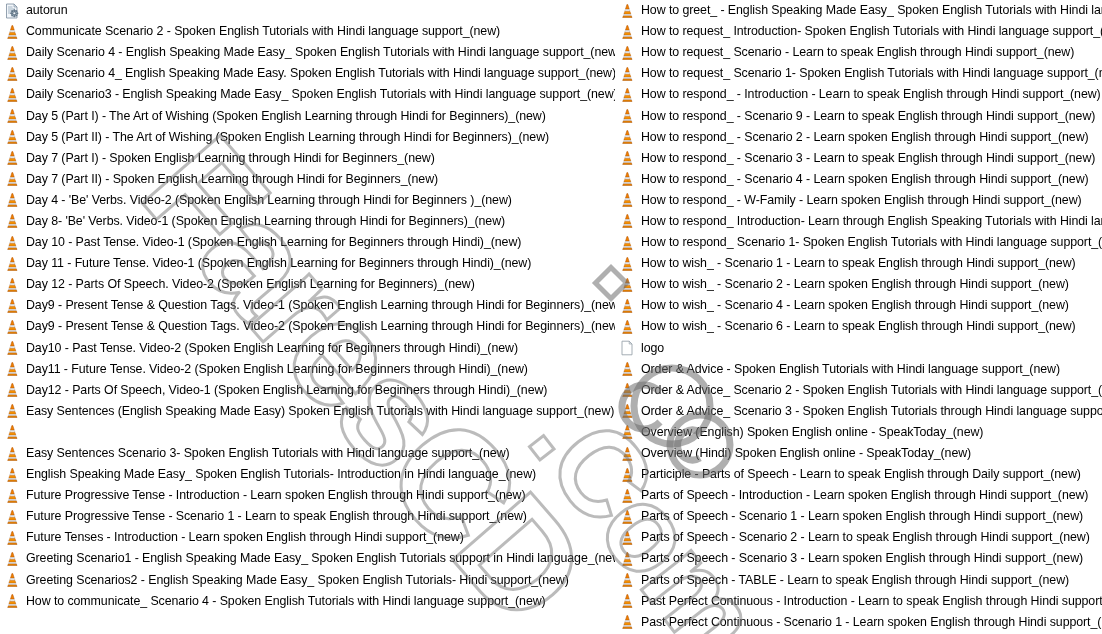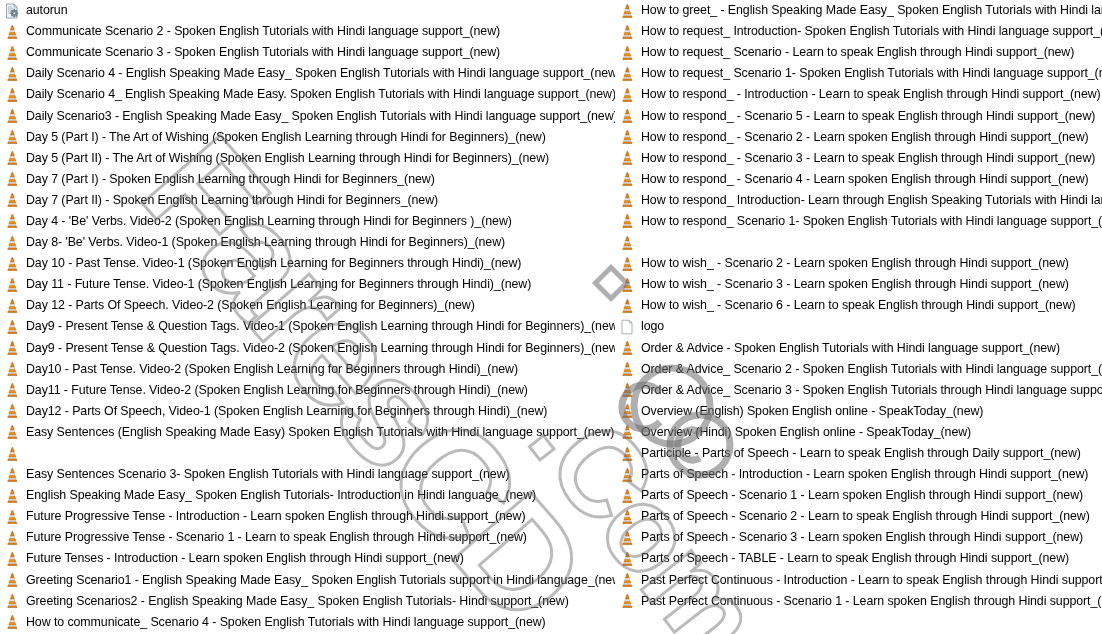--- a/index.html
+++ b/index.html
@@ -143,32 +143,20 @@
       <div class="file-row">
         <span class="icon">
           <svg width="16" height="16" viewBox="0 0 16 16">
             <path d="M7.9 1.6 L8.8 1.6 L10.2 6.0 L6.5 6.0 Z" fill="#f08000" stroke="#b05000" stroke-width="0.5"></path>
             <path d="M6.3 6.5 L10.4 6.5 L10.9 8.0 L5.8 8.0 Z" fill="#ffffff" stroke="#9a9a9a" stroke-width="0.4"></path>
             <path d="M5.7 8.4 L11.0 8.4 L11.8 11.0 L4.9 11.0 Z" fill="#f59000" stroke="#b05000" stroke-width="0.4"></path>
             <path d="M4.8 11.4 L11.9 11.4 L12.3 12.6 L4.4 12.6 Z" fill="#ffffff" stroke="#9a9a9a" stroke-width="0.4"></path>
             <path d="M4.3 13.0 L12.4 13.0 L13.0 14.5 L3.7 14.5 Z" fill="#ef8b00" stroke="#a84d00" stroke-width="0.5"></path>
           </svg>
         </span>
-        <span class="file-label">Communicate Scenario 3 - Spoken English Tutorials with Hindi language support_(new)</span>
-      </div>
-      <div class="file-row">
-        <span class="icon">
-          <svg width="16" height="16" viewBox="0 0 16 16">
-            <path d="M7.9 1.6 L8.8 1.6 L10.2 6.0 L6.5 6.0 Z" fill="#f08000" stroke="#b05000" stroke-width="0.5"></path>
-            <path d="M6.3 6.5 L10.4 6.5 L10.9 8.0 L5.8 8.0 Z" fill="#ffffff" stroke="#9a9a9a" stroke-width="0.4"></path>
-            <path d="M5.7 8.4 L11.0 8.4 L11.8 11.0 L4.9 11.0 Z" fill="#f59000" stroke="#b05000" stroke-width="0.4"></path>
-            <path d="M4.8 11.4 L11.9 11.4 L12.3 12.6 L4.4 12.6 Z" fill="#ffffff" stroke="#9a9a9a" stroke-width="0.4"></path>
-            <path d="M4.3 13.0 L12.4 13.0 L13.0 14.5 L3.7 14.5 Z" fill="#ef8b00" stroke="#a84d00" stroke-width="0.5"></path>
-          </svg>
-        </span>
         <span class="file-label">Daily Scenario 4 - English Speaking Made Easy_ Spoken English Tutorials with Hindi language support_(new)</span>
       </div>
       <div class="file-row">
         <span class="icon">
           <svg width="16" height="16" viewBox="0 0 16 16">
             <path d="M7.9 1.6 L8.8 1.6 L10.2 6.0 L6.5 6.0 Z" fill="#f08000" stroke="#b05000" stroke-width="0.5"></path>
             <path d="M6.3 6.5 L10.4 6.5 L10.9 8.0 L5.8 8.0 Z" fill="#ffffff" stroke="#9a9a9a" stroke-width="0.4"></path>
             <path d="M5.7 8.4 L11.0 8.4 L11.8 11.0 L4.9 11.0 Z" fill="#f59000" stroke="#b05000" stroke-width="0.4"></path>
             <path d="M4.8 11.4 L11.9 11.4 L12.3 12.6 L4.4 12.6 Z" fill="#ffffff" stroke="#9a9a9a" stroke-width="0.4"></path>
             <path d="M4.3 13.0 L12.4 13.0 L13.0 14.5 L3.7 14.5 Z" fill="#ef8b00" stroke="#a84d00" stroke-width="0.5"></path>
@@ -540,21 +528,21 @@
       <div class="file-row">
         <span class="icon">
           <svg width="16" height="16" viewBox="0 0 16 16">
             <path d="M7.9 1.6 L8.8 1.6 L10.2 6.0 L6.5 6.0 Z" fill="#f08000" stroke="#b05000" stroke-width="0.5"></path>
             <path d="M6.3 6.5 L10.4 6.5 L10.9 8.0 L5.8 8.0 Z" fill="#ffffff" stroke="#9a9a9a" stroke-width="0.4"></path>
             <path d="M5.7 8.4 L11.0 8.4 L11.8 11.0 L4.9 11.0 Z" fill="#f59000" stroke="#b05000" stroke-width="0.4"></path>
             <path d="M4.8 11.4 L11.9 11.4 L12.3 12.6 L4.4 12.6 Z" fill="#ffffff" stroke="#9a9a9a" stroke-width="0.4"></path>
             <path d="M4.3 13.0 L12.4 13.0 L13.0 14.5 L3.7 14.5 Z" fill="#ef8b00" stroke="#a84d00" stroke-width="0.5"></path>
           </svg>
         </span>
-        <span class="file-label">How to respond_ - Scenario 5 - Learn to speak English through Hindi support_(new)</span>
+        <span class="file-label">How to respond_ - Scenario 9 - Learn to speak English through Hindi support_(new)</span>
       </div>
       <div class="file-row">
         <span class="icon">
           <svg width="16" height="16" viewBox="0 0 16 16">
             <path d="M7.9 1.6 L8.8 1.6 L10.2 6.0 L6.5 6.0 Z" fill="#f08000" stroke="#b05000" stroke-width="0.5"></path>
             <path d="M6.3 6.5 L10.4 6.5 L10.9 8.0 L5.8 8.0 Z" fill="#ffffff" stroke="#9a9a9a" stroke-width="0.4"></path>
             <path d="M5.7 8.4 L11.0 8.4 L11.8 11.0 L4.9 11.0 Z" fill="#f59000" stroke="#b05000" stroke-width="0.4"></path>
             <path d="M4.8 11.4 L11.9 11.4 L12.3 12.6 L4.4 12.6 Z" fill="#ffffff" stroke="#9a9a9a" stroke-width="0.4"></path>
             <path d="M4.3 13.0 L12.4 13.0 L13.0 14.5 L3.7 14.5 Z" fill="#ef8b00" stroke="#a84d00" stroke-width="0.5"></path>
           </svg>
@@ -588,20 +576,32 @@
       <div class="file-row">
         <span class="icon">
           <svg width="16" height="16" viewBox="0 0 16 16">
             <path d="M7.9 1.6 L8.8 1.6 L10.2 6.0 L6.5 6.0 Z" fill="#f08000" stroke="#b05000" stroke-width="0.5"></path>
             <path d="M6.3 6.5 L10.4 6.5 L10.9 8.0 L5.8 8.0 Z" fill="#ffffff" stroke="#9a9a9a" stroke-width="0.4"></path>
             <path d="M5.7 8.4 L11.0 8.4 L11.8 11.0 L4.9 11.0 Z" fill="#f59000" stroke="#b05000" stroke-width="0.4"></path>
             <path d="M4.8 11.4 L11.9 11.4 L12.3 12.6 L4.4 12.6 Z" fill="#ffffff" stroke="#9a9a9a" stroke-width="0.4"></path>
             <path d="M4.3 13.0 L12.4 13.0 L13.0 14.5 L3.7 14.5 Z" fill="#ef8b00" stroke="#a84d00" stroke-width="0.5"></path>
           </svg>
         </span>
+        <span class="file-label">How to respond_ - W-Family - Learn spoken English through Hindi support_(new)</span>
+      </div>
+      <div class="file-row">
+        <span class="icon">
+          <svg width="16" height="16" viewBox="0 0 16 16">
+            <path d="M7.9 1.6 L8.8 1.6 L10.2 6.0 L6.5 6.0 Z" fill="#f08000" stroke="#b05000" stroke-width="0.5"></path>
+            <path d="M6.3 6.5 L10.4 6.5 L10.9 8.0 L5.8 8.0 Z" fill="#ffffff" stroke="#9a9a9a" stroke-width="0.4"></path>
+            <path d="M5.7 8.4 L11.0 8.4 L11.8 11.0 L4.9 11.0 Z" fill="#f59000" stroke="#b05000" stroke-width="0.4"></path>
+            <path d="M4.8 11.4 L11.9 11.4 L12.3 12.6 L4.4 12.6 Z" fill="#ffffff" stroke="#9a9a9a" stroke-width="0.4"></path>
+            <path d="M4.3 13.0 L12.4 13.0 L13.0 14.5 L3.7 14.5 Z" fill="#ef8b00" stroke="#a84d00" stroke-width="0.5"></path>
+          </svg>
+        </span>
         <span class="file-label">How to respond_ Introduction- Learn through English Speaking Tutorials with Hindi language support_(new)</span>
       </div>
       <div class="file-row">
         <span class="icon">
           <svg width="16" height="16" viewBox="0 0 16 16">
             <path d="M7.9 1.6 L8.8 1.6 L10.2 6.0 L6.5 6.0 Z" fill="#f08000" stroke="#b05000" stroke-width="0.5"></path>
             <path d="M6.3 6.5 L10.4 6.5 L10.9 8.0 L5.8 8.0 Z" fill="#ffffff" stroke="#9a9a9a" stroke-width="0.4"></path>
             <path d="M5.7 8.4 L11.0 8.4 L11.8 11.0 L4.9 11.0 Z" fill="#f59000" stroke="#b05000" stroke-width="0.4"></path>
             <path d="M4.8 11.4 L11.9 11.4 L12.3 12.6 L4.4 12.6 Z" fill="#ffffff" stroke="#9a9a9a" stroke-width="0.4"></path>
             <path d="M4.3 13.0 L12.4 13.0 L13.0 14.5 L3.7 14.5 Z" fill="#ef8b00" stroke="#a84d00" stroke-width="0.5"></path>
@@ -612,20 +612,21 @@
       <div class="file-row">
         <span class="icon">
           <svg width="16" height="16" viewBox="0 0 16 16">
             <path d="M7.9 1.6 L8.8 1.6 L10.2 6.0 L6.5 6.0 Z" fill="#f08000" stroke="#b05000" stroke-width="0.5"></path>
             <path d="M6.3 6.5 L10.4 6.5 L10.9 8.0 L5.8 8.0 Z" fill="#ffffff" stroke="#9a9a9a" stroke-width="0.4"></path>
             <path d="M5.7 8.4 L11.0 8.4 L11.8 11.0 L4.9 11.0 Z" fill="#f59000" stroke="#b05000" stroke-width="0.4"></path>
             <path d="M4.8 11.4 L11.9 11.4 L12.3 12.6 L4.4 12.6 Z" fill="#ffffff" stroke="#9a9a9a" stroke-width="0.4"></path>
             <path d="M4.3 13.0 L12.4 13.0 L13.0 14.5 L3.7 14.5 Z" fill="#ef8b00" stroke="#a84d00" stroke-width="0.5"></path>
           </svg>
         </span>
+        <span class="file-label">How to wish_ - Scenario 1 - Learn to speak English through Hindi support_(new)</span>
       </div>
       <div class="file-row">
         <span class="icon">
           <svg width="16" height="16" viewBox="0 0 16 16">
             <path d="M7.9 1.6 L8.8 1.6 L10.2 6.0 L6.5 6.0 Z" fill="#f08000" stroke="#b05000" stroke-width="0.5"></path>
             <path d="M6.3 6.5 L10.4 6.5 L10.9 8.0 L5.8 8.0 Z" fill="#ffffff" stroke="#9a9a9a" stroke-width="0.4"></path>
             <path d="M5.7 8.4 L11.0 8.4 L11.8 11.0 L4.9 11.0 Z" fill="#f59000" stroke="#b05000" stroke-width="0.4"></path>
             <path d="M4.8 11.4 L11.9 11.4 L12.3 12.6 L4.4 12.6 Z" fill="#ffffff" stroke="#9a9a9a" stroke-width="0.4"></path>
             <path d="M4.3 13.0 L12.4 13.0 L13.0 14.5 L3.7 14.5 Z" fill="#ef8b00" stroke="#a84d00" stroke-width="0.5"></path>
           </svg>
@@ -635,21 +636,21 @@
       <div class="file-row">
         <span class="icon">
           <svg width="16" height="16" viewBox="0 0 16 16">
             <path d="M7.9 1.6 L8.8 1.6 L10.2 6.0 L6.5 6.0 Z" fill="#f08000" stroke="#b05000" stroke-width="0.5"></path>
             <path d="M6.3 6.5 L10.4 6.5 L10.9 8.0 L5.8 8.0 Z" fill="#ffffff" stroke="#9a9a9a" stroke-width="0.4"></path>
             <path d="M5.7 8.4 L11.0 8.4 L11.8 11.0 L4.9 11.0 Z" fill="#f59000" stroke="#b05000" stroke-width="0.4"></path>
             <path d="M4.8 11.4 L11.9 11.4 L12.3 12.6 L4.4 12.6 Z" fill="#ffffff" stroke="#9a9a9a" stroke-width="0.4"></path>
             <path d="M4.3 13.0 L12.4 13.0 L13.0 14.5 L3.7 14.5 Z" fill="#ef8b00" stroke="#a84d00" stroke-width="0.5"></path>
           </svg>
         </span>
-        <span class="file-label">How to wish_ - Scenario 3 - Learn spoken English through Hindi support_(new)</span>
+        <span class="file-label">How to wish_ - Scenario 4 - Learn spoken English through Hindi support_(new)</span>
       </div>
       <div class="file-row">
         <span class="icon">
           <svg width="16" height="16" viewBox="0 0 16 16">
             <path d="M7.9 1.6 L8.8 1.6 L10.2 6.0 L6.5 6.0 Z" fill="#f08000" stroke="#b05000" stroke-width="0.5"></path>
             <path d="M6.3 6.5 L10.4 6.5 L10.9 8.0 L5.8 8.0 Z" fill="#ffffff" stroke="#9a9a9a" stroke-width="0.4"></path>
             <path d="M5.7 8.4 L11.0 8.4 L11.8 11.0 L4.9 11.0 Z" fill="#f59000" stroke="#b05000" stroke-width="0.4"></path>
             <path d="M4.8 11.4 L11.9 11.4 L12.3 12.6 L4.4 12.6 Z" fill="#ffffff" stroke="#9a9a9a" stroke-width="0.4"></path>
             <path d="M4.3 13.0 L12.4 13.0 L13.0 14.5 L3.7 14.5 Z" fill="#ef8b00" stroke="#a84d00" stroke-width="0.5"></path>
           </svg>

